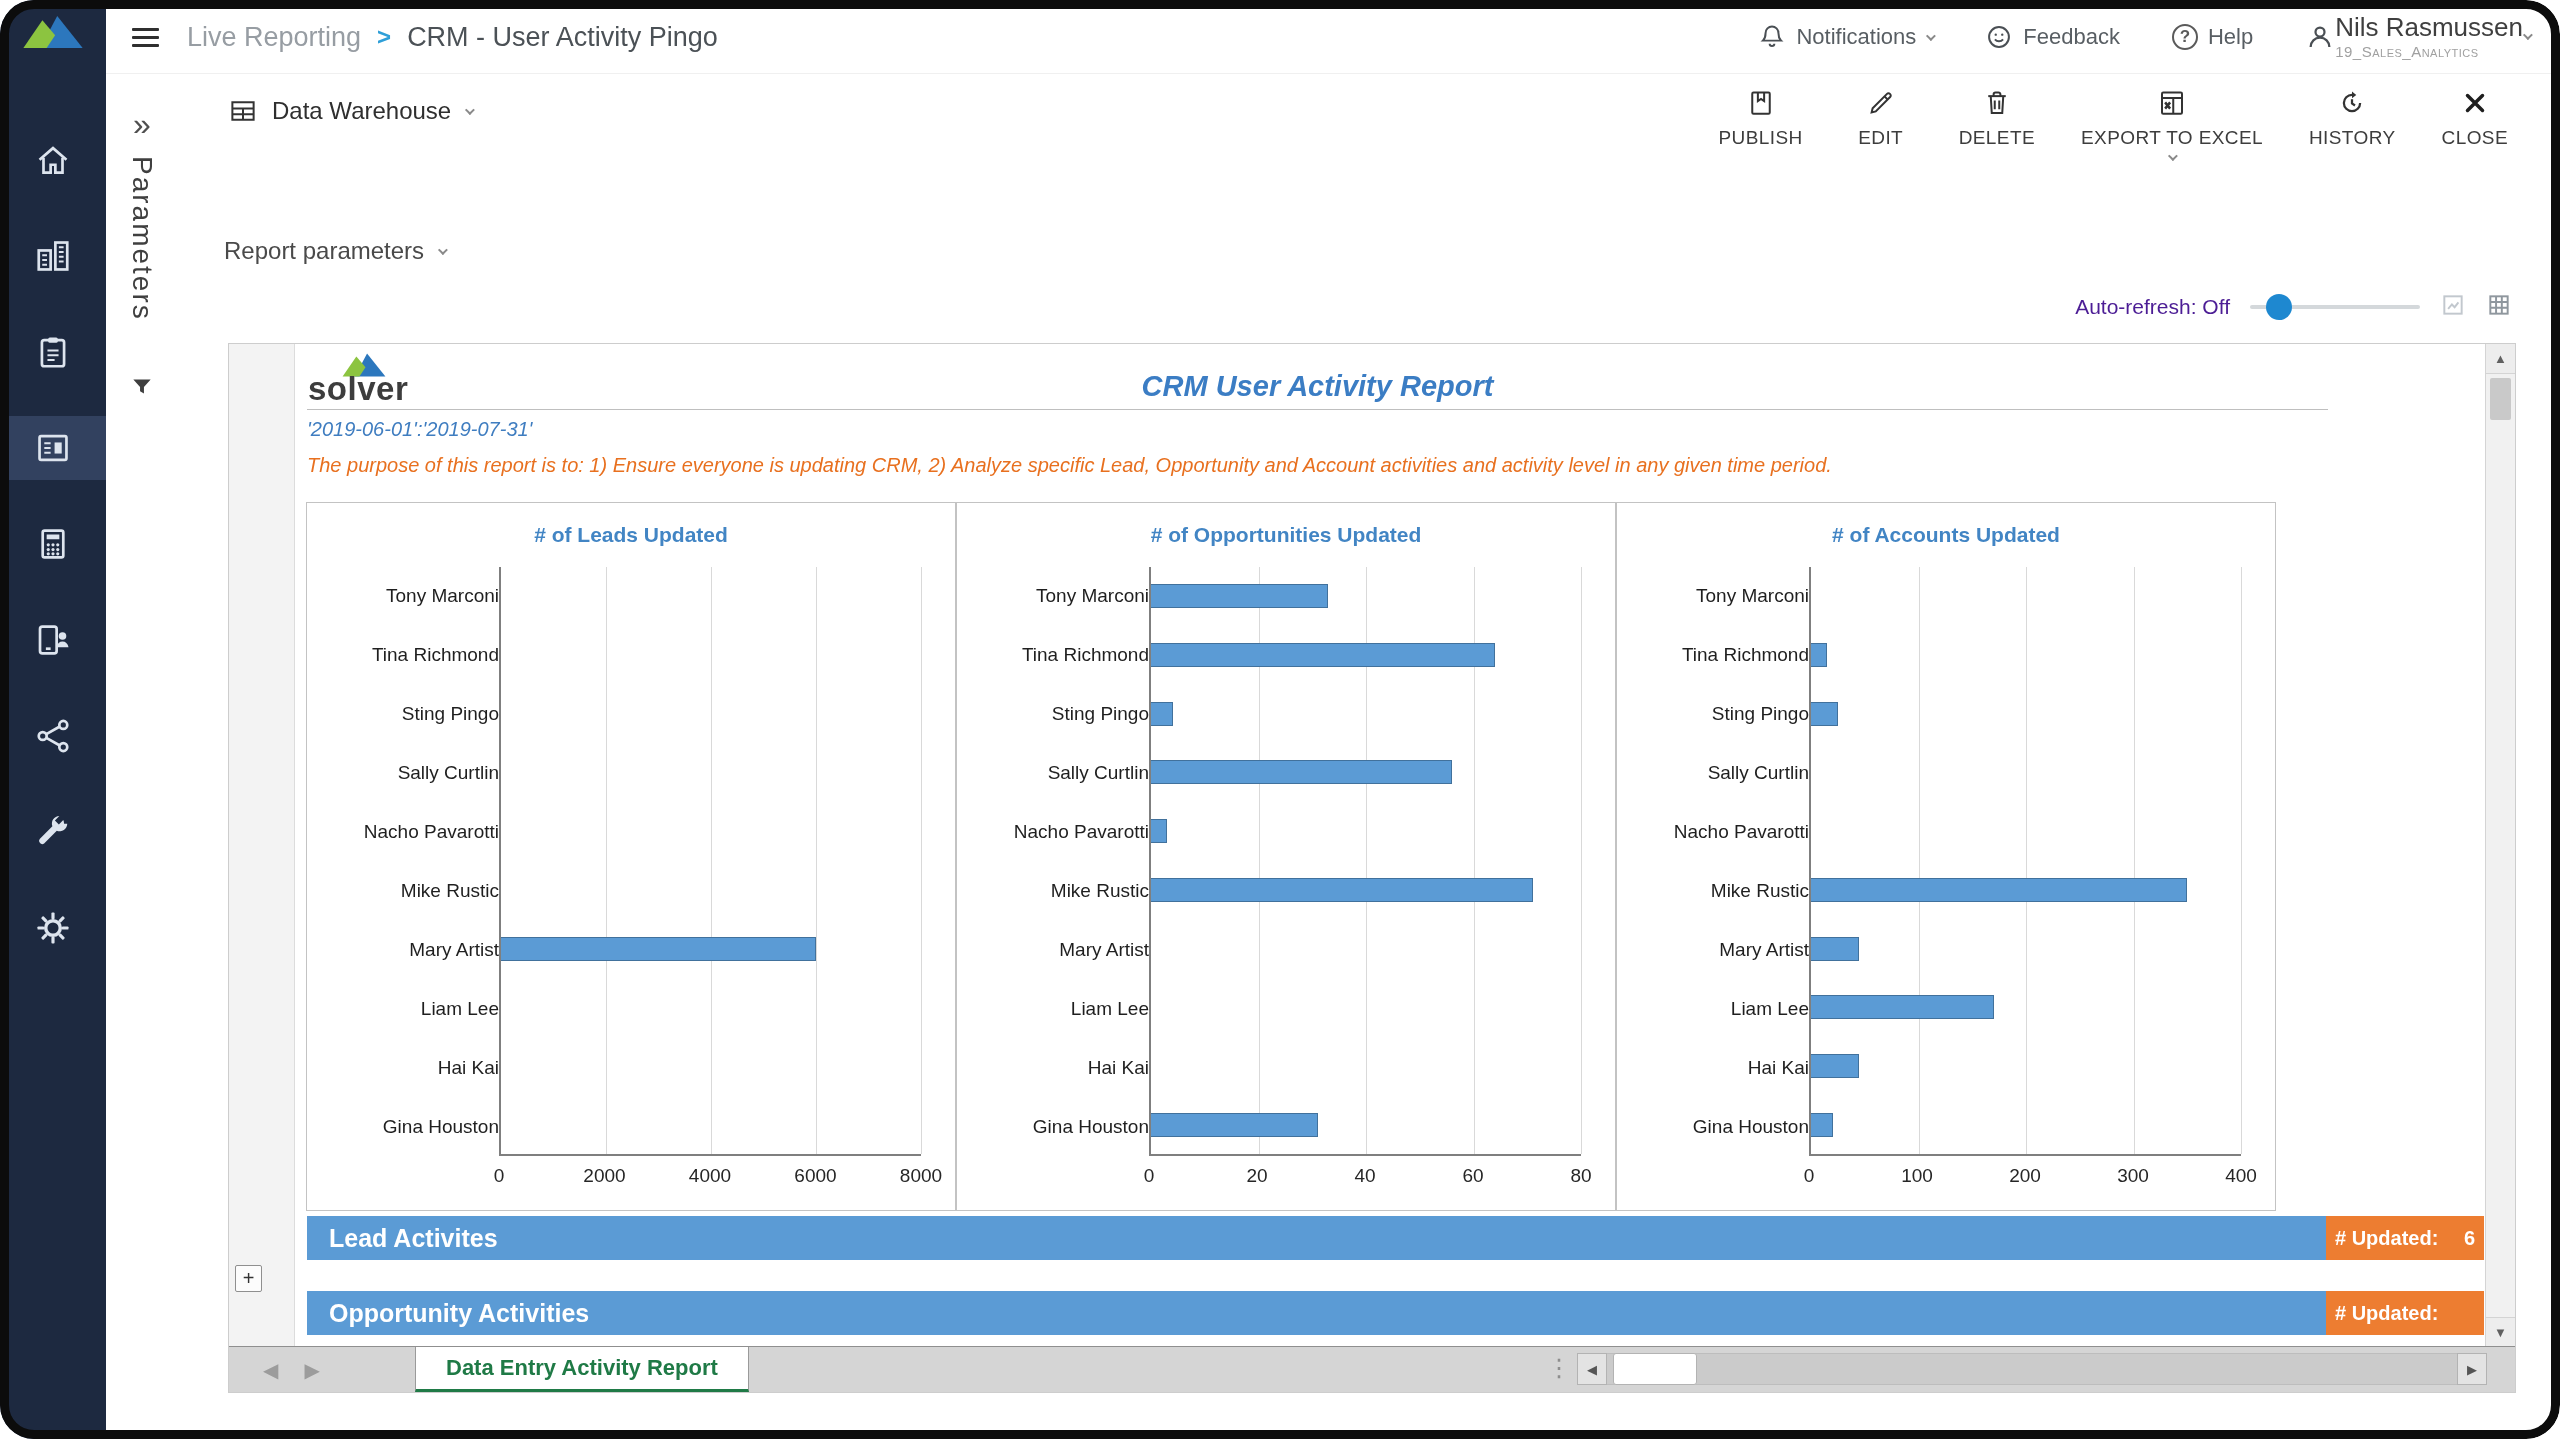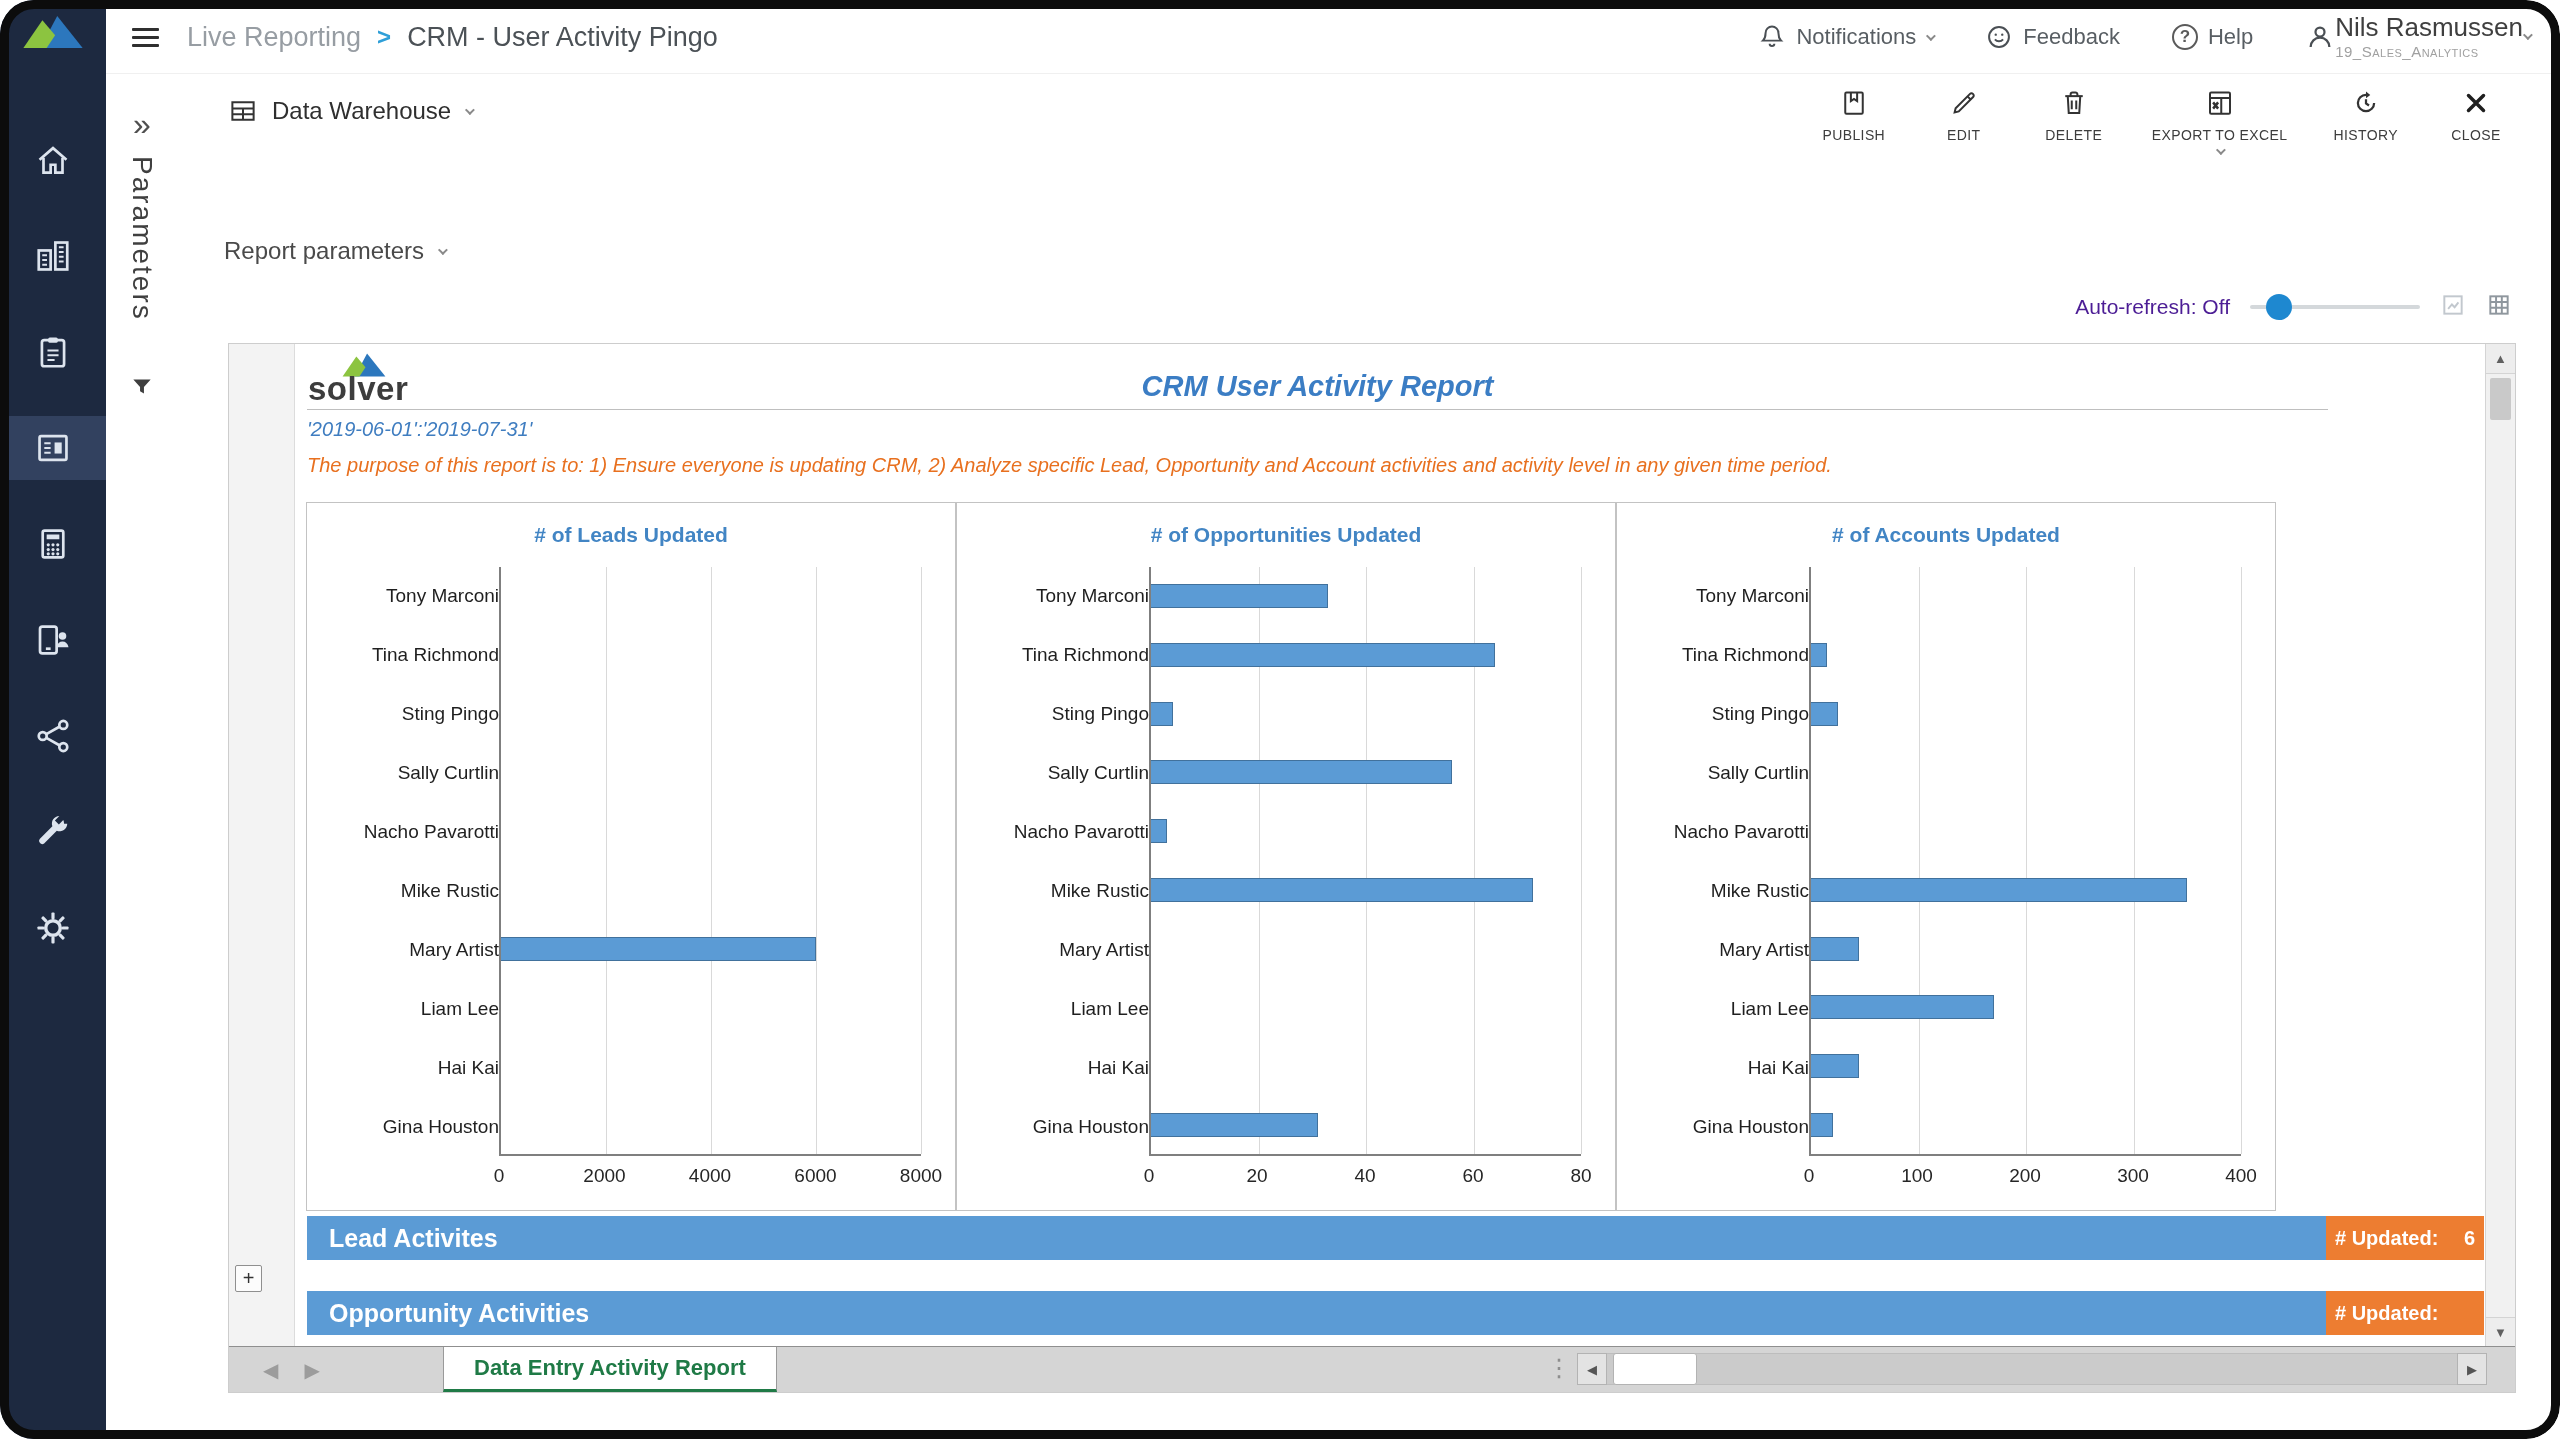--- a/index.html
+++ b/index.html
@@ -42,21 +42,21 @@
   .pfunnel { position:absolute; left:50%; transform:translateX(-50%); top:300px; cursor:pointer; }
   .pfunnel svg { width:26px; height:26px; }
 
   
   .ds { position:absolute; left:228px; top:96px; display:flex; align-items:center; gap:14px; cursor:pointer; }
   .ds svg { width:30px; height:30px; }
   .ds-label { font-size:24px; color:#2f2f2f; font-weight:500; }
   .actions { position:absolute; right:52px; top:88px; display:flex; gap:46px; }
   .action { display:flex; flex-direction:column; align-items:center; min-width:64px; cursor:pointer; }
   .action svg { width:30px; height:30px; }
-  .action-label { margin-top:9px; font-size:14px; letter-spacing:.4px; color:#3d3d3d; white-space:nowrap; }
+  .action-label { margin-top:9px; font-size:19px; letter-spacing:.4px; color:#3d3d3d; white-space:nowrap; }
   .sub-chev { margin-top:5px; }
 
   .rparams { position:absolute; left:224px; top:237px; display:flex; align-items:center; gap:14px; font-size:24px; color:#4a4a4a; cursor:pointer; }
 
   .aref { position:absolute; right:48px; top:292px; display:flex; align-items:center; gap:20px; }
   .aref-label { font-size:21px; color:#4c1d95;text-align:center; }
   .slider { width:170px; height:26px; position:relative; cursor:pointer; }
   .slider-track { position:absolute; left:0; right:0; top:11px; height:4px; background:#d4d8db; border-radius:2px; }
   .slider-knob { position:absolute; left:16px; top:0; width:26px; height:26px; border-radius:50%; background:#1e88d0; }
   .aref-icon { cursor:pointer; }
@@ -97,21 +97,21 @@
   .banner-orange { width:158px; background:#ed7d31; color:#fff; font-weight:700; font-size:20px; display:flex; align-items:center; justify-content:space-between; padding:16px 9px; }
 
   .vscroll { position:absolute; top:0; right:0; width:30px; height:1003px; background:#f1f1f1; border-left:1px solid #d4d4d4; }
   .vs-btn { height:30px; display:flex; align-items:center; justify-content:center; color:#606060; font-size:13px; background:#ededed; border-bottom:1px solid #d4d4d4; cursor:pointer; }
   .vs-btn.bottom { position:absolute; bottom:0; left:0; width:100%; border-top:1px solid #d4d4d4; border-bottom:none; }
   .vs-thumb { position:absolute; top:34px; left:4px; right:4px; height:42px; background:#c9c9c9; border-radius:2px; cursor:pointer; }
 
   .bottombar { position:absolute; left:0; right:0; bottom:0; height:46px; background:#d5d5d5; border-top:1px solid #8f8f8f; }
   .sheetnav { position:absolute; left:34px; top:0; height:100%; display:flex; align-items:center; gap:26px; color:#9c9c9c; font-size:20px; }
   .sheetnav span { cursor:pointer; }
-  .sheettab { position:absolute; left:186px; top:0; height:100%; background:#fff; border-left:1px solid #9a9a9a; border-right:1px solid #9a9a9a; border-bottom:3px solid #1f7a46; display:flex; align-items:center; padding:0 30px; color:#1f7a46; font-weight:700; font-size:22px; cursor:pointer; white-space:nowrap;margin-left:28px; }
+  .sheettab { position:absolute; left:186px; top:0; height:100%; background:#fff; border-left:1px solid #9a9a9a; border-right:1px solid #9a9a9a; border-bottom:3px solid #1f7a46; display:flex; align-items:center; padding:0 30px; color:#1f7a46; font-weight:700; font-size:22px; cursor:pointer; white-space:nowrap; }
   .dragdots { position:absolute; left:1318px; top:7px; color:#8d8d8d; font-size:24px; }
   .hs-track { position:absolute; left:1348px; width:910px; top:6px; height:32px; background:#cbcbcb; border:1px solid #bdbdbd; }
   .hs-btn { position:absolute; width:30px; height:32px; top:6px; background:#e3e3e3; border:1px solid #b3b3b3; display:flex; align-items:center; justify-content:center; color:#555; font-size:13px; cursor:pointer; }
   .hs-btn.left { left:1348px; } .hs-btn.right { left:2228px; }
   .hs-thumb { position:absolute; left:1384px; top:6px; width:84px; height:32px; background:#fff; border:1px solid #b3b3b3; border-radius:3px; cursor:pointer; }
 </style>
 </head>
 <body>
 
 <div class="frame">

